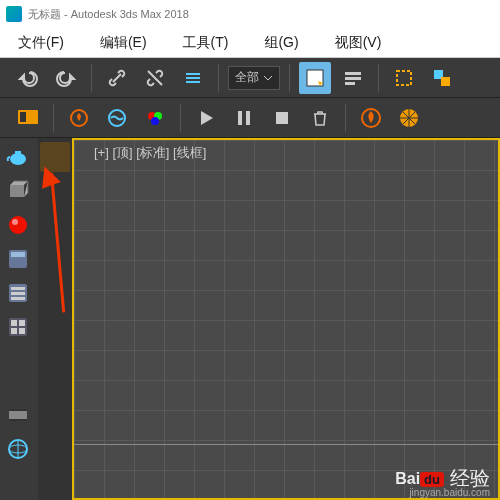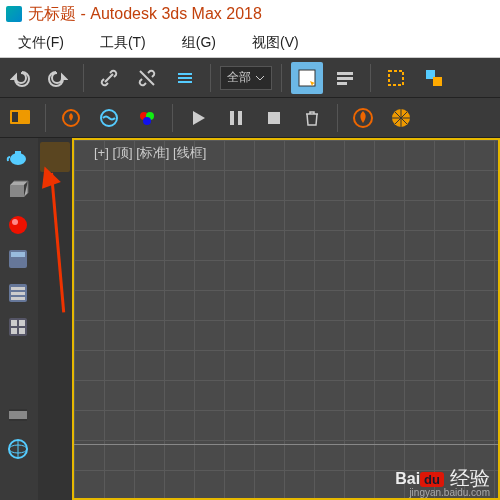--- a/index.html
+++ b/index.html
@@ -1,21 +1,21 @@
 <!DOCTYPE html>
 <html><head>
 <meta charset="utf-8">
 <style>
 * { margin: 0; padding: 0; box-sizing: border-box; font-family: "Microsoft YaHei", sans-serif; }
 body { width: 500px; height: 500px; background: #4a4a4a; overflow: hidden; position: relative; }
-.titlebar { background: #fff; height: 28px; display: flex; align-items: center; padding: 0 6px; font-size: 16px; color: #c2410c; }
+.titlebar { background: #fff; height: 28px; display: flex; align-items: center; padding: 0 6px; font-size: 11px; color: #737373; }
 .titlebar .app-icon { width: 16px; height: 16px; background: linear-gradient(135deg,#0aa,#08c); border-radius: 2px; margin-right: 6px; }
 .menubar { background: #fff; height: 30px; display: flex; align-items: center; border-bottom: 1px solid #ccc; }
 .menu-item { padding: 4px 18px; font-size: 14px; color: #222; cursor: pointer; }
-.toolbar1, .toolbar2 { background: #3a3a3a; height: 40px; display: flex; align-items: center; padding: 0 4px; gap: 6px; border-bottom: 1px solid #222; }
+.toolbar1, .toolbar2 { background: #3a3a3a; height: 40px; display: flex; align-items: center; padding: 0 12px; gap: 6px; border-bottom: 1px solid #222; }
 .tb-btn { width: 32px; height: 32px; display: flex; align-items: center; justify-content: center; cursor: pointer; border-radius: 2px; }
 .tb-sep { width: 1px; height: 28px; background: #555; margin: 0 3px; }
 .ico { display: block; }
 .dropdown { display: flex; align-items: center; background: #2a2a2a; border: 1px solid #555; height: 24px; padding: 0 6px; font-size: 12px; color: #ccc; cursor: pointer; gap: 4px; }
 .sidebar-left { position: absolute; left: 0; top: 138px; width: 38px; background: #3a3a3a; display: flex; flex-direction: column; gap: 4px; padding: 4px 3px; bottom: 0; }
 .sidebar-left2 { position: absolute; left: 38px; top: 138px; width: 34px; background: #333; display: flex; flex-direction: column; gap: 3px; padding: 4px 2px; bottom: 0; }
 .side-btn { width: 30px; height: 30px; display: flex; align-items: center; justify-content: center; cursor: pointer; border-radius: 2px; }
 .side-btn.active { background: #5a4520; }
 .viewport { position: absolute; left: 72px; top: 138px; right: 0; bottom: 0; background: #4a4a4a; border: 2px solid #e6b800; }
 .vp-grid { position: absolute; inset: 0; }
@@ -35,20 +35,21 @@
 </head>
 <body>
 
 <div class="titlebar">
   <span class="app-icon"></span>
   <span>无标题 - Autodesk 3ds Max 2018</span>
 </div>
 
 <div class="menubar">
   <div class="menu-item">文件(F)</div>
+  <div class="menu-item">编辑(E)</div>
   <div class="menu-item">工具(T)</div>
   <div class="menu-item">组(G)</div>
   <div class="menu-item">视图(V)</div>
 </div>
 
 <div class="toolbar1">
   <div class="tb-btn">
       <svg class="ico" width="20" height="20">
         <path d="M12 4a7 7 0 1 1-7 7H2l4-4v3a5 5 0 1 0 5-5" fill="none" stroke="#ccc" stroke-width="2"></path>
       </svg>

